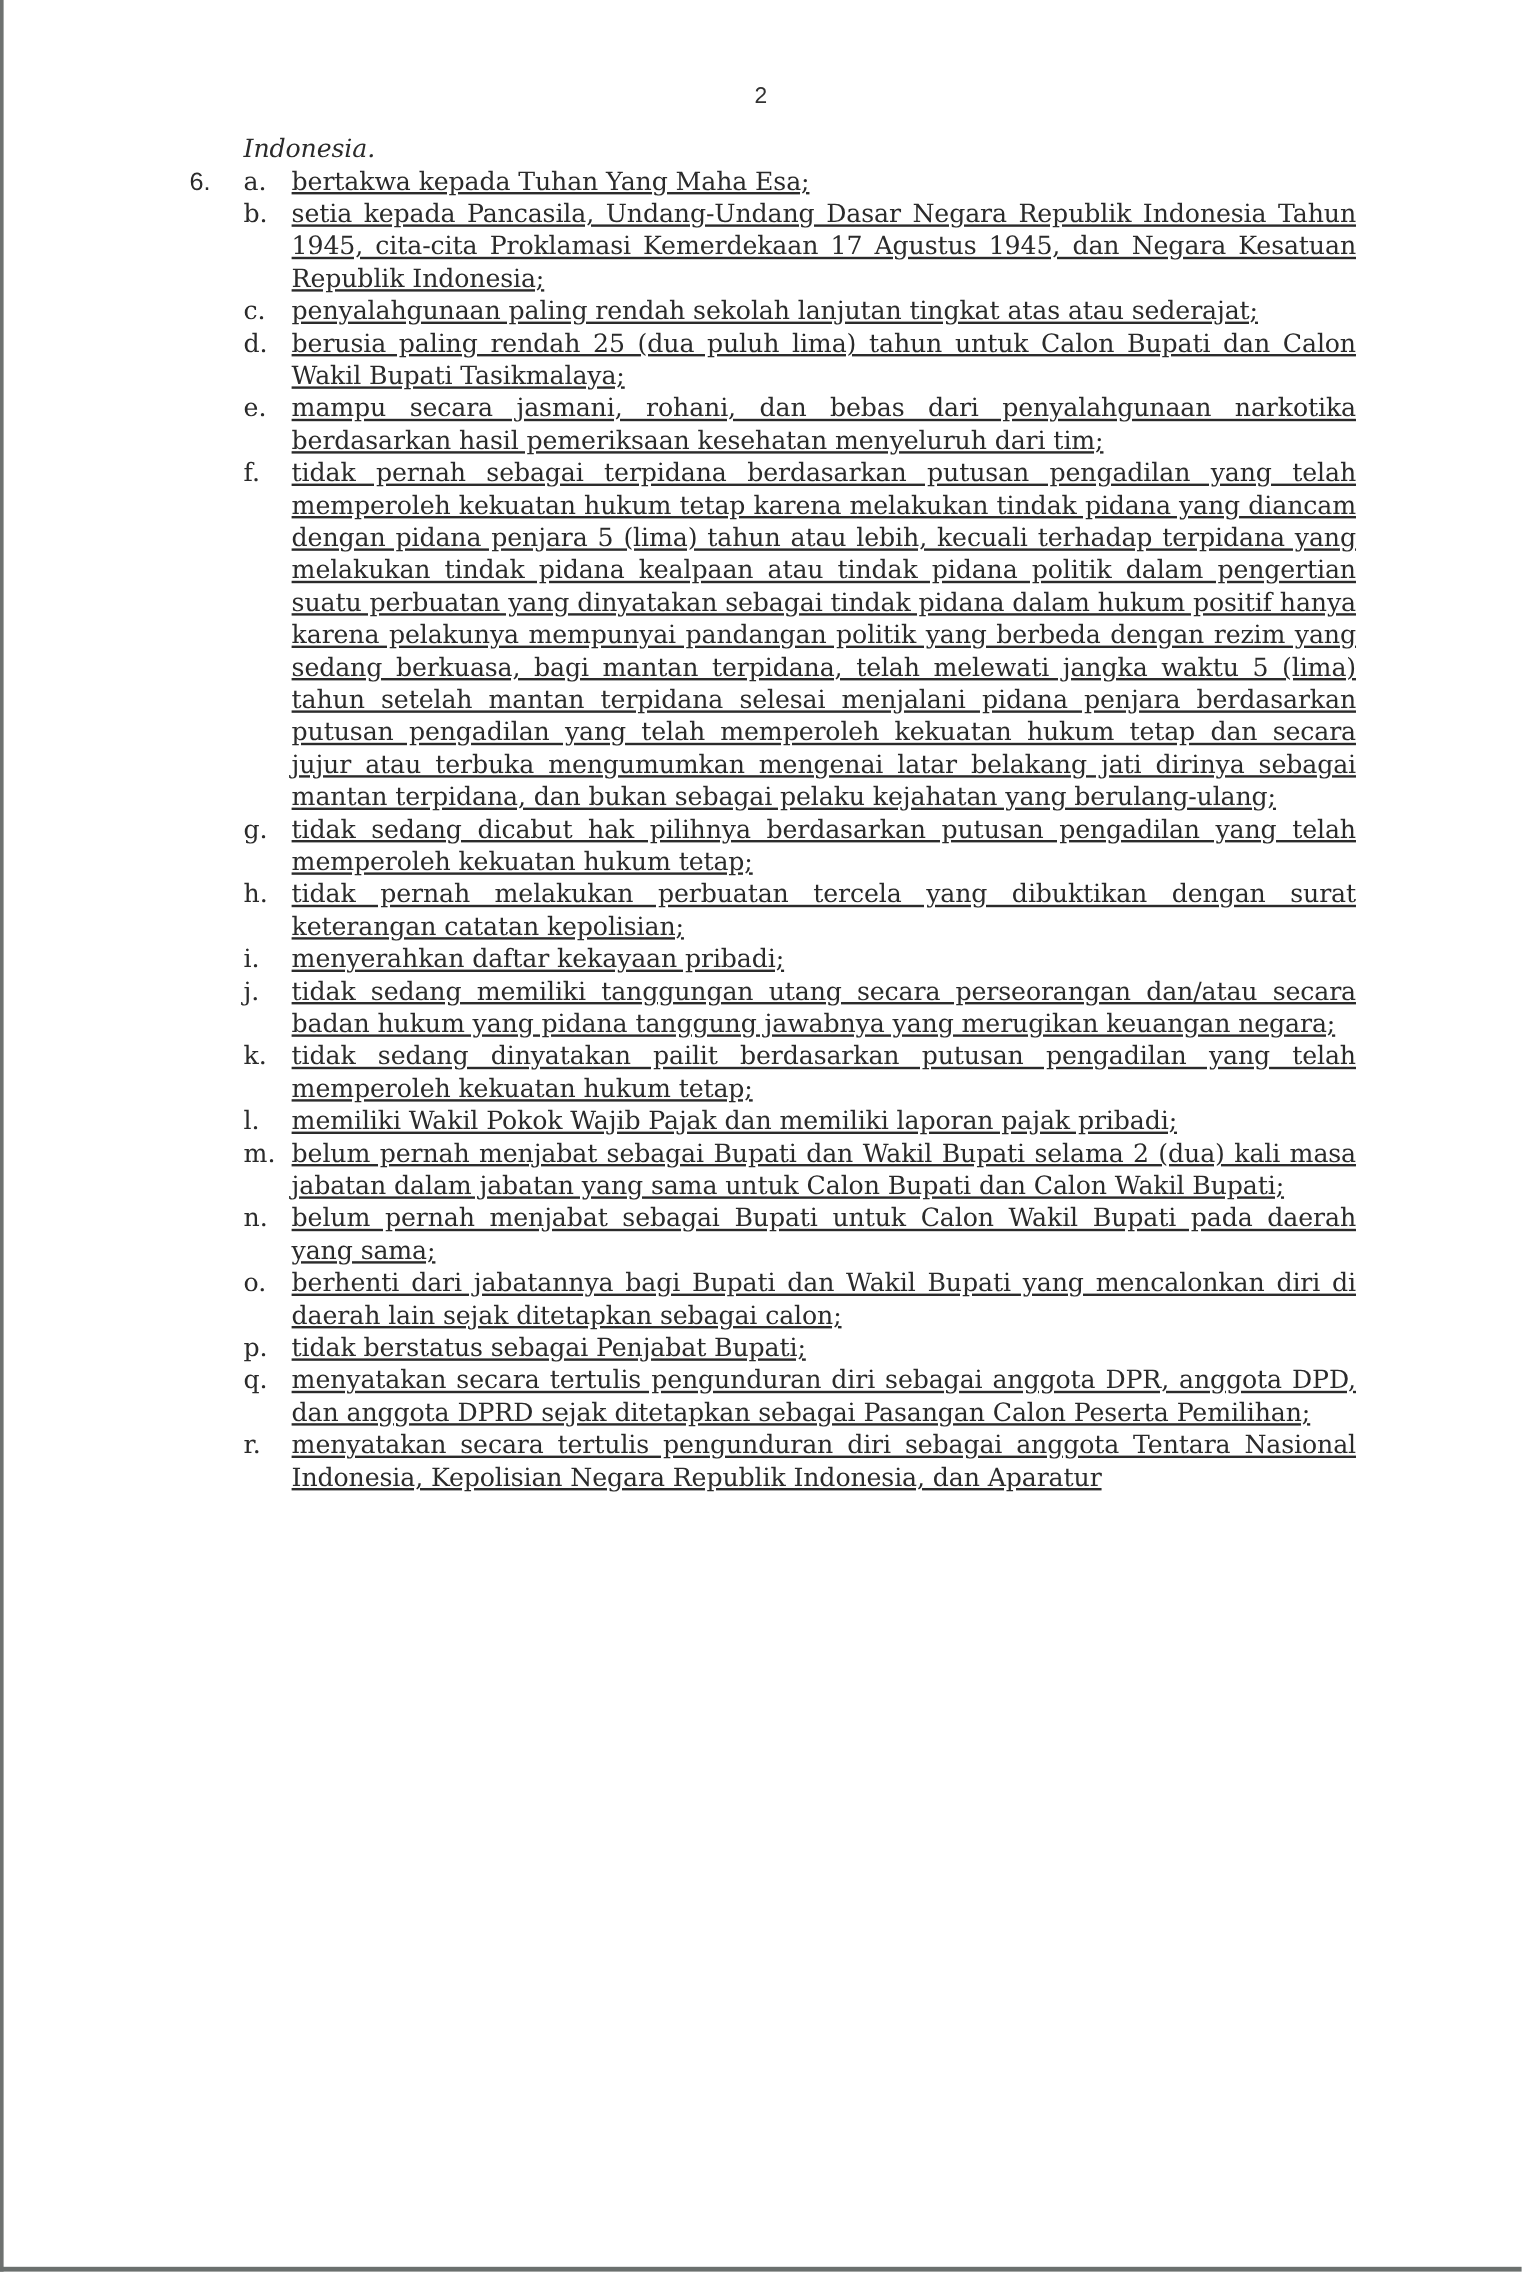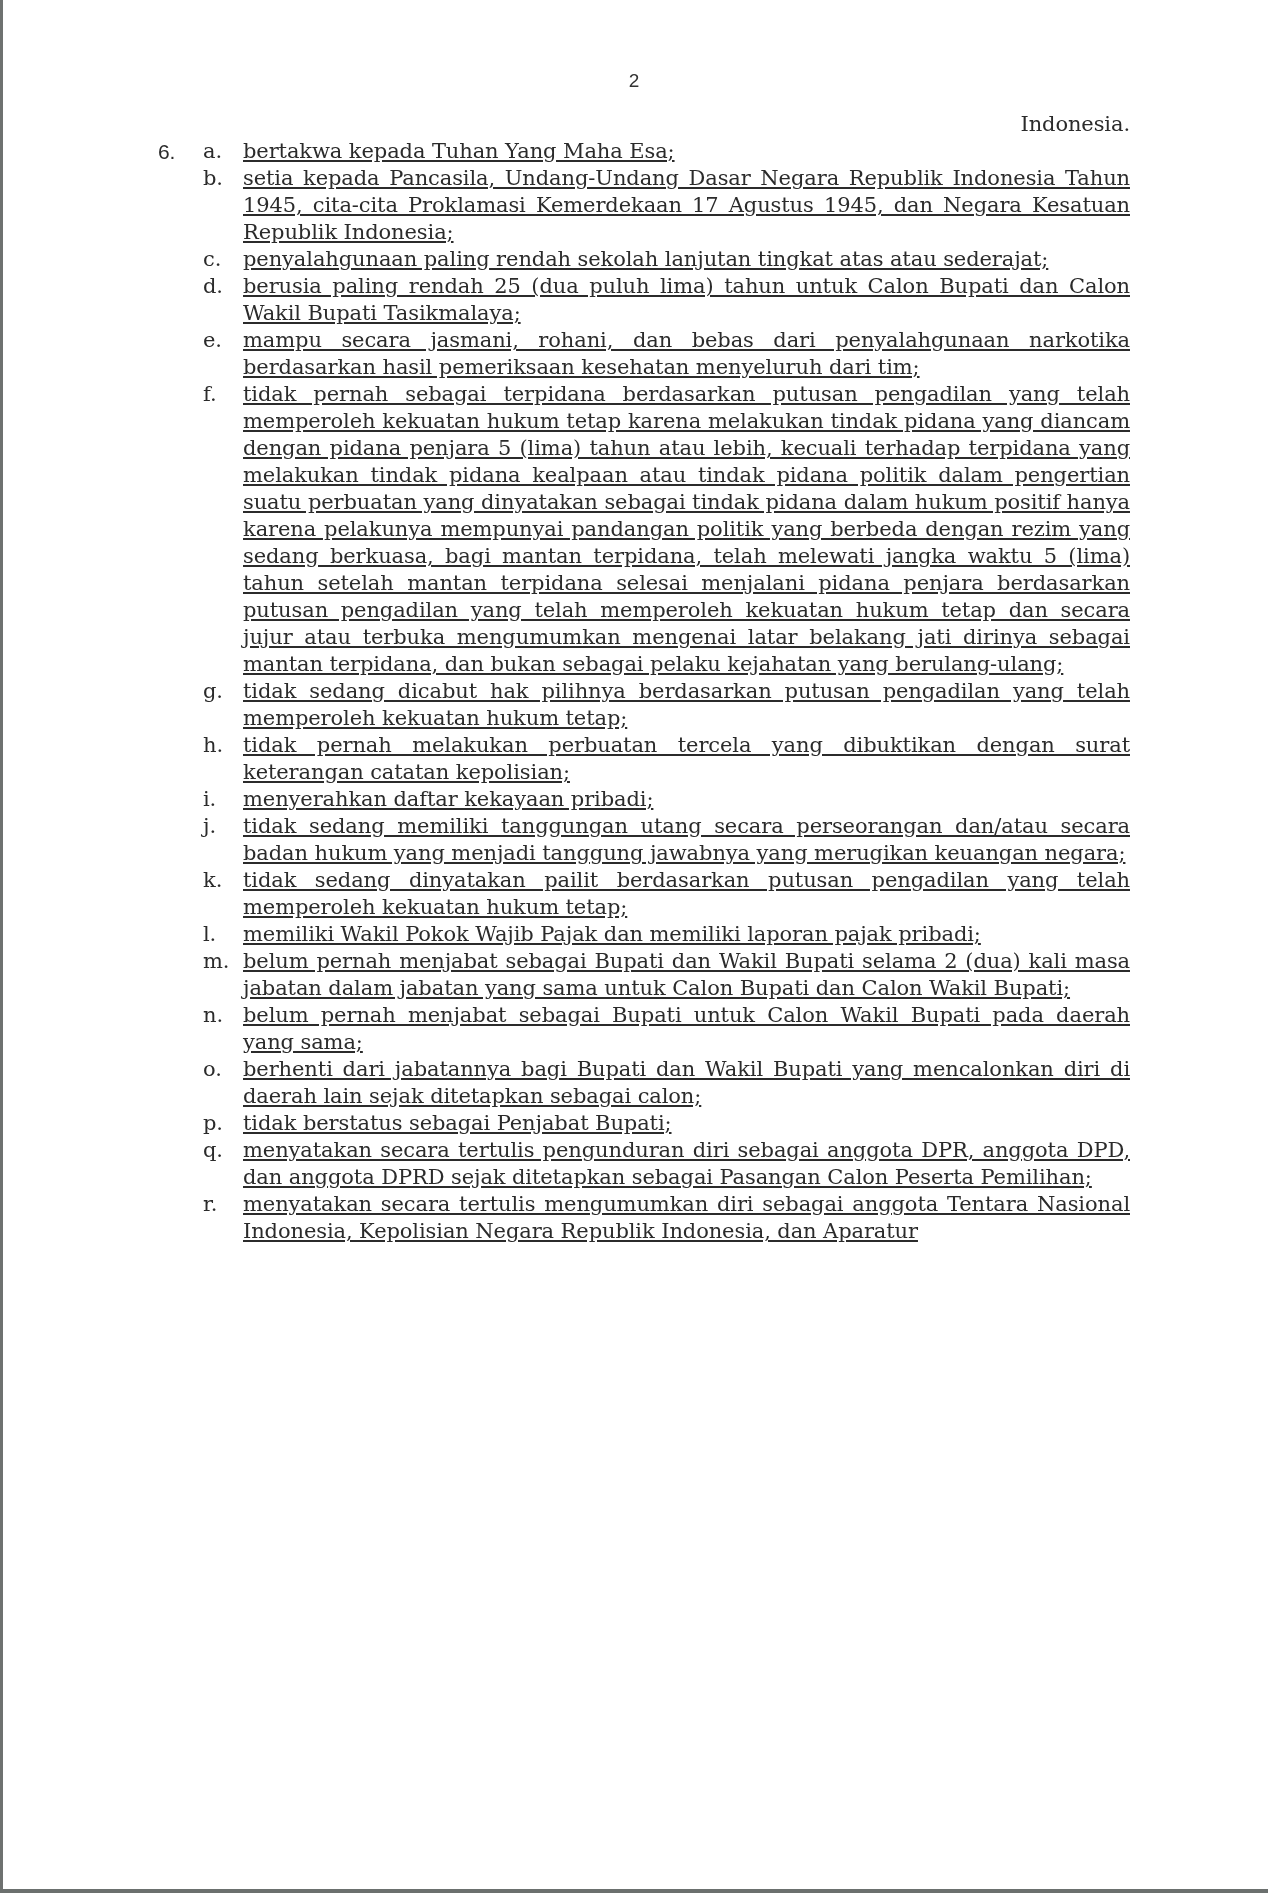--- a/index.html
+++ b/index.html
@@ -46,21 +46,22 @@
       position: absolute;
       top: 111px;
       left: 158px;
       width: 972px;
       font-size: 21px;
       line-height: 27px;
       letter-spacing: -0.1px;
     }
     .continuation {
       padding-left: 45px;
-      text-align: right;
+      text-align: left;
+      font-style: italic;
     }
     .item {
       display: flex;
       align-items: flex-start;
     }
     .item-num {
       width: 45px;
       flex: 0 0 45px;
       font-family: "Liberation Sans", sans-serif;
       font-size: 21px;
@@ -139,21 +140,21 @@
           <li class="subitem">
               <span class="sub-marker">h.</span>
               <span class="sub-text">tidak pernah melakukan perbuatan tercela yang dibuktikan dengan surat keterangan catatan kepolisian;</span>
             </li>
           <li class="subitem">
               <span class="sub-marker">i.</span>
               <span class="sub-text">menyerahkan daftar kekayaan pribadi;</span>
             </li>
           <li class="subitem">
               <span class="sub-marker">j.</span>
-              <span class="sub-text">tidak sedang memiliki tanggungan utang secara perseorangan dan/atau secara badan hukum yang menjadi tanggung jawabnya yang merugikan keuangan negara;</span>
+              <span class="sub-text">tidak sedang memiliki tanggungan utang secara perseorangan dan/atau secara badan hukum yang pidana tanggung jawabnya yang merugikan keuangan negara;</span>
             </li>
           <li class="subitem">
               <span class="sub-marker">k.</span>
               <span class="sub-text">tidak sedang dinyatakan pailit berdasarkan putusan pengadilan yang telah memperoleh kekuatan hukum tetap;</span>
             </li>
           <li class="subitem">
               <span class="sub-marker">l.</span>
               <span class="sub-text">memiliki Wakil Pokok Wajib Pajak dan memiliki laporan pajak pribadi;</span>
             </li>
           <li class="subitem">
@@ -171,19 +172,19 @@
           <li class="subitem">
               <span class="sub-marker">p.</span>
               <span class="sub-text">tidak berstatus sebagai Penjabat Bupati;</span>
             </li>
           <li class="subitem">
               <span class="sub-marker">q.</span>
               <span class="sub-text">menyatakan secara tertulis pengunduran diri sebagai anggota DPR, anggota DPD, dan anggota DPRD sejak ditetapkan sebagai Pasangan Calon Peserta Pemilihan;</span>
             </li>
           <li class="subitem">
               <span class="sub-marker">r.</span>
-              <span class="sub-text">menyatakan secara tertulis mengumumkan diri sebagai anggota Tentara Nasional Indonesia, Kepolisian Negara Republik Indonesia, dan Aparatur</span>
+              <span class="sub-text">menyatakan secara tertulis pengunduran diri sebagai anggota Tentara Nasional Indonesia, Kepolisian Negara Republik Indonesia, dan Aparatur</span>
             </li>
         </ul>
       </div>
     </div>
   </div>
 </div>
 
 </body></html>

